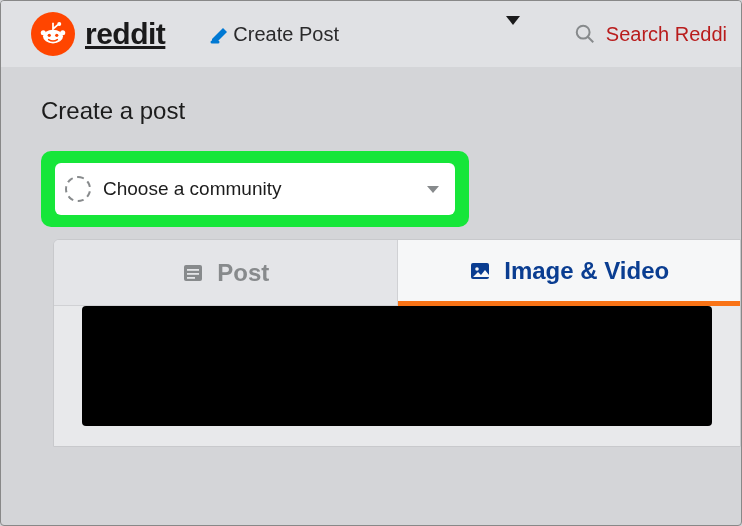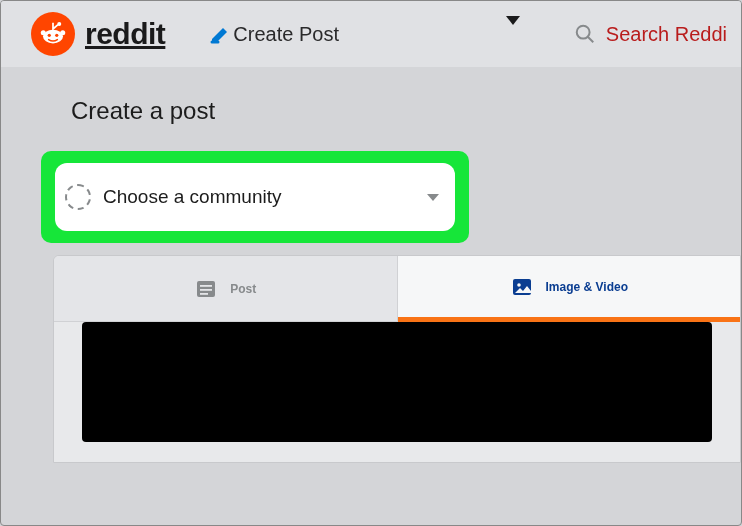--- a/index.html
+++ b/index.html
@@ -62,35 +62,35 @@
       display: flex;
       align-items: center;
       gap: 10px;
       height: 40px;
       padding-left: 10px;
       color: #b91c1c;
       font-size: 20px;
     }
     .search-icon { width: 22px; height: 22px; stroke: #878a8c; }
     .page-body { padding: 30px 0 0 40px; }
-    .page-title { font-size: 24px; color: #1c1c1c; margin-bottom: 26px; font-weight: 500; margin-left: 30px;}
+    .page-title { font-size: 24px; color: #1c1c1c; margin-bottom: 26px; font-weight: 500;}
     .highlight-wrap {
       background: #16e639;
       border-radius: 10px;
       padding: 12px 14px;
       width: 428px;
       margin-bottom: 12px;
     }
     .community-select {
       background: #fff;
-      height: 68px;
+      height: 52px;
       display: flex;
       align-items: center;
       padding: 0 16px 0 10px;
-      border-radius: 12px;
+      border-radius: 6px;
       cursor: pointer;
       gap: 12px;
     }
     .dotted-circle {
       width: 26px; height: 26px;
       border: 2px dashed #878a8c;
       border-radius: 50%;
       flex-shrink: 0;
     }
     .community-label { font-size: 19px; color: #1c1c1c; flex: 1; }
@@ -110,21 +110,21 @@
     .tabs { display: flex; background: #e4e5e8; }
     .tab {
       flex: 1;
       height: 66px;
       display: flex;
       align-items: center;
       justify-content: center;
       gap: 12px;
       cursor: pointer;
       color: #878a8c;
-      font-size: 12px;
+      font-size: 24px;
       font-weight: 700;
       border-right: 1px solid #d0d1d4;
       border-bottom: 1px solid #d0d1d4;
     }
     .tab:last-child { border-right: none; }
     .tab.active {
       background: #f6f7f8;
       color: #0a3d91;
       border-bottom: 5px solid #f97316;
     }

